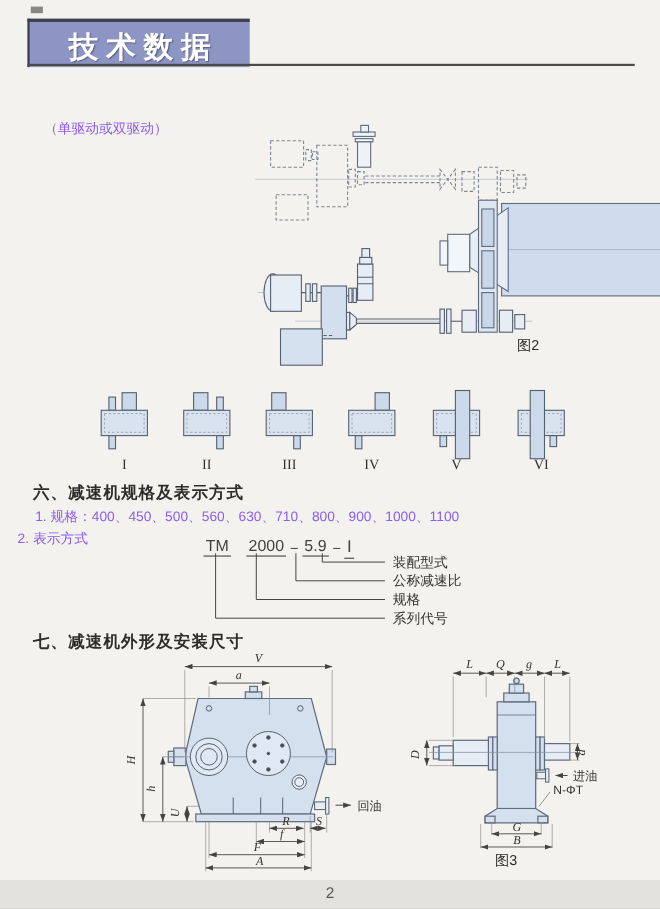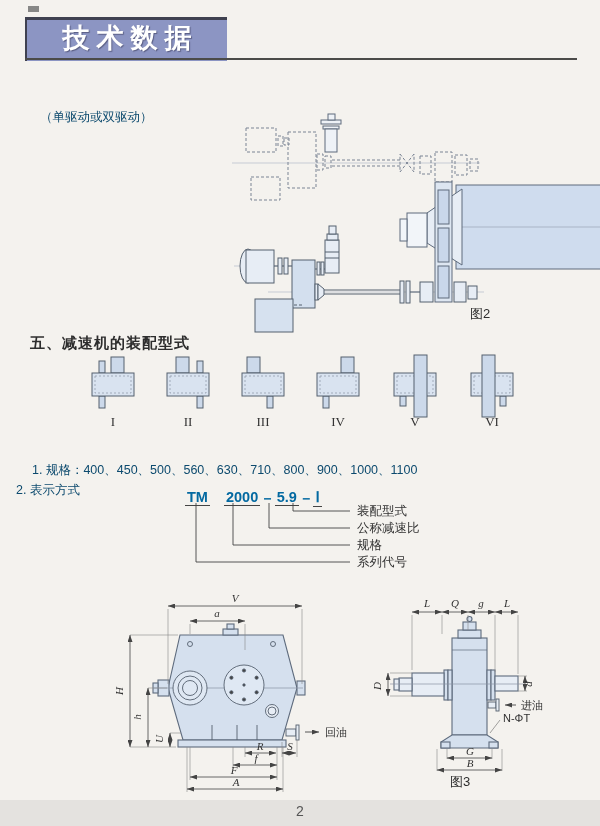--- a/index.html
+++ b/index.html
@@ -6,32 +6,32 @@
   .page{
     position:relative;width:600px;height:826px;margin:0 auto;
     background:#f4f2ee;overflow:hidden;
     font-family:"Liberation Sans",sans-serif;color:#333;
   }
   .abs{position:absolute;}
   .corner-mark{position:absolute;left:28px;top:6px;width:11px;height:6px;background:#6b6b6b;opacity:.8;}
   .banner{
     position:absolute;left:25px;top:17px;width:200px;height:41px;
     background:#8c95c3;border-top:3px solid #3f4150;border-left:2px solid #3f4150;
-    display:flex;align-items:flex-start;justify-content:center;
+    display:flex;align-items:flex-end;justify-content:center;
   }
   .banner-title{
     color:#ffffff;font-size:27px;font-weight:bold;letter-spacing:7px;padding-left:7px;
     text-shadow:1px 1px 1px rgba(50,50,80,.55);white-space:nowrap;
   }
   .rule{position:absolute;left:25px;top:58px;width:552px;height:2px;background:#4b4b49;}
   .h{position:absolute;font-weight:bold;font-size:15px;color:#2d2d2d;letter-spacing:1px;white-space:nowrap;}
-  .t{position:absolute;font-size:12.5px;color:#0c4a6e;white-space:nowrap;}
+  .t{position:absolute;font-size:12.5px;color:#8b5cf6;white-space:nowrap;}
   .code-row{
-    position:absolute;left:185px;top:489px;font-size:14.5px;color:#0369a1;
-    display:flex;align-items:flex-start;white-space:nowrap;font-weight:bold;
+    position:absolute;left:185px;top:489px;font-size:14.5px;color:#404040;
+    display:flex;align-items:flex-start;white-space:nowrap;
   }
   .code-row .u{border-bottom:1.3px solid #444;padding:0 2px;}
   .code-row .gap{width:14px;}
   .serifv{font-family:"Liberation Serif",serif;}
   .bottom-strip{position:absolute;left:0;top:800px;width:600px;height:26px;background:#e4e2df;}
   .page-number{position:absolute;left:0;top:803px;width:600px;text-align:center;font-size:14px;color:#555;}
   svg text{font-family:"Liberation Serif",serif;font-style:italic;font-size:11px;fill:#333;}
   svg text.cjk{font-family:"Liberation Sans",sans-serif;font-style:normal;font-size:11px;fill:#333;}
   svg text.fig{font-family:"Liberation Sans",sans-serif;font-style:normal;font-size:13px;fill:#2d2d2d;}
   svg text.rom{font-family:"Liberation Serif",serif;font-style:normal;font-size:13px;fill:#333;}
@@ -128,21 +128,20 @@
         <rect x="192" y="170" width="13" height="20" fill="#e7edf5"></rect>
         <rect x="226" y="170" width="12" height="20" fill="#e7edf5"></rect>
         <rect x="240" y="174" width="9" height="13" fill="#e7edf5"></rect>
       </g>
       <rect x="27" y="187" width="38" height="33" fill="#d6e1ef"></rect>
       <line x1="66" y1="193" x2="76" y2="193" stroke-dasharray="3,2"></line>
     </g>
     <text class="fig" x="242" y="206">图2</text>
   </svg>
 
-  <div class="h" style="left:30px;top:334px">五、减速机的装配型式</div>
 
   <svg class="abs" style="left:85px;top:352px" width="470" height="82" viewBox="0 0 470 82">
     <g stroke="#55606e" stroke-width="1">
 
       <g>
         <rect x="14" y="9" width="6" height="12" fill="#ccd9ea"></rect>
         <rect x="26" y="5" width="13" height="16" fill="#ccd9ea"></rect>
         <rect x="14" y="44" width="6" height="12" fill="#ccd9ea"></rect>
         <rect x="7" y="21" width="42" height="23" fill="#d9e3f0"></rect>
         <rect x="10" y="24" width="36" height="17" fill="none" stroke="#8a93a3" stroke-width="0.7" stroke-dasharray="2,2"></rect>
@@ -187,20 +186,21 @@
     <g text-anchor="middle">
       <text class="rom" x="28" y="74">I</text>
       <text class="rom" x="103" y="74">II</text>
       <text class="rom" x="178" y="74">III</text>
       <text class="rom" x="253" y="74">IV</text>
       <text class="rom" x="330" y="74">V</text>
       <text class="rom" x="407" y="74">VI</text>
     </g>
   </svg>
 
+  <div class="h" style="left:30px;top:439px">六、减速机规格及表示方式</div>
   <div class="t" style="left:32px;top:462px">1. 规格：400、450、500、560、630、710、800、900、1000、1100</div>
   <div class="t" style="left:16px;top:482px">2. 表示方式</div>
 
   <div class="code-row">
     <span class="u">TM</span>
     <span class="gap"></span>
     <span class="u">2000</span>
     <span>－</span>
     <span class="u">5.9</span>
     <span>－</span>
@@ -215,20 +215,21 @@
       <path d="M6,6 V65 H160"></path>
     </g>
     <g>
       <text class="cjk" style="font-size:12.5px" x="167" y="18">装配型式</text>
       <text class="cjk" style="font-size:12.5px" x="167" y="35">公称减速比</text>
       <text class="cjk" style="font-size:12.5px" x="167" y="52">规格</text>
       <text class="cjk" style="font-size:12.5px" x="167" y="69">系列代号</text>
     </g>
   </svg>
 
+  <div class="h" style="left:30px;top:574px">七、减速机外形及安装尺寸</div>
 
   <svg class="abs" style="left:20px;top:592px" width="560" height="212" viewBox="0 0 560 212">
     <defs>
       <marker id="arr" orient="auto-start-reverse" markerUnits="userSpaceOnUse" markerWidth="7" markerHeight="5" refX="7" refY="2.5">
         <path d="M0,0 L7,2.5 L0,5 Z" fill="#444"></path>
       </marker>
     </defs>
 
     <g>
       <g stroke="#5e6b7d" stroke-width="1.1">

